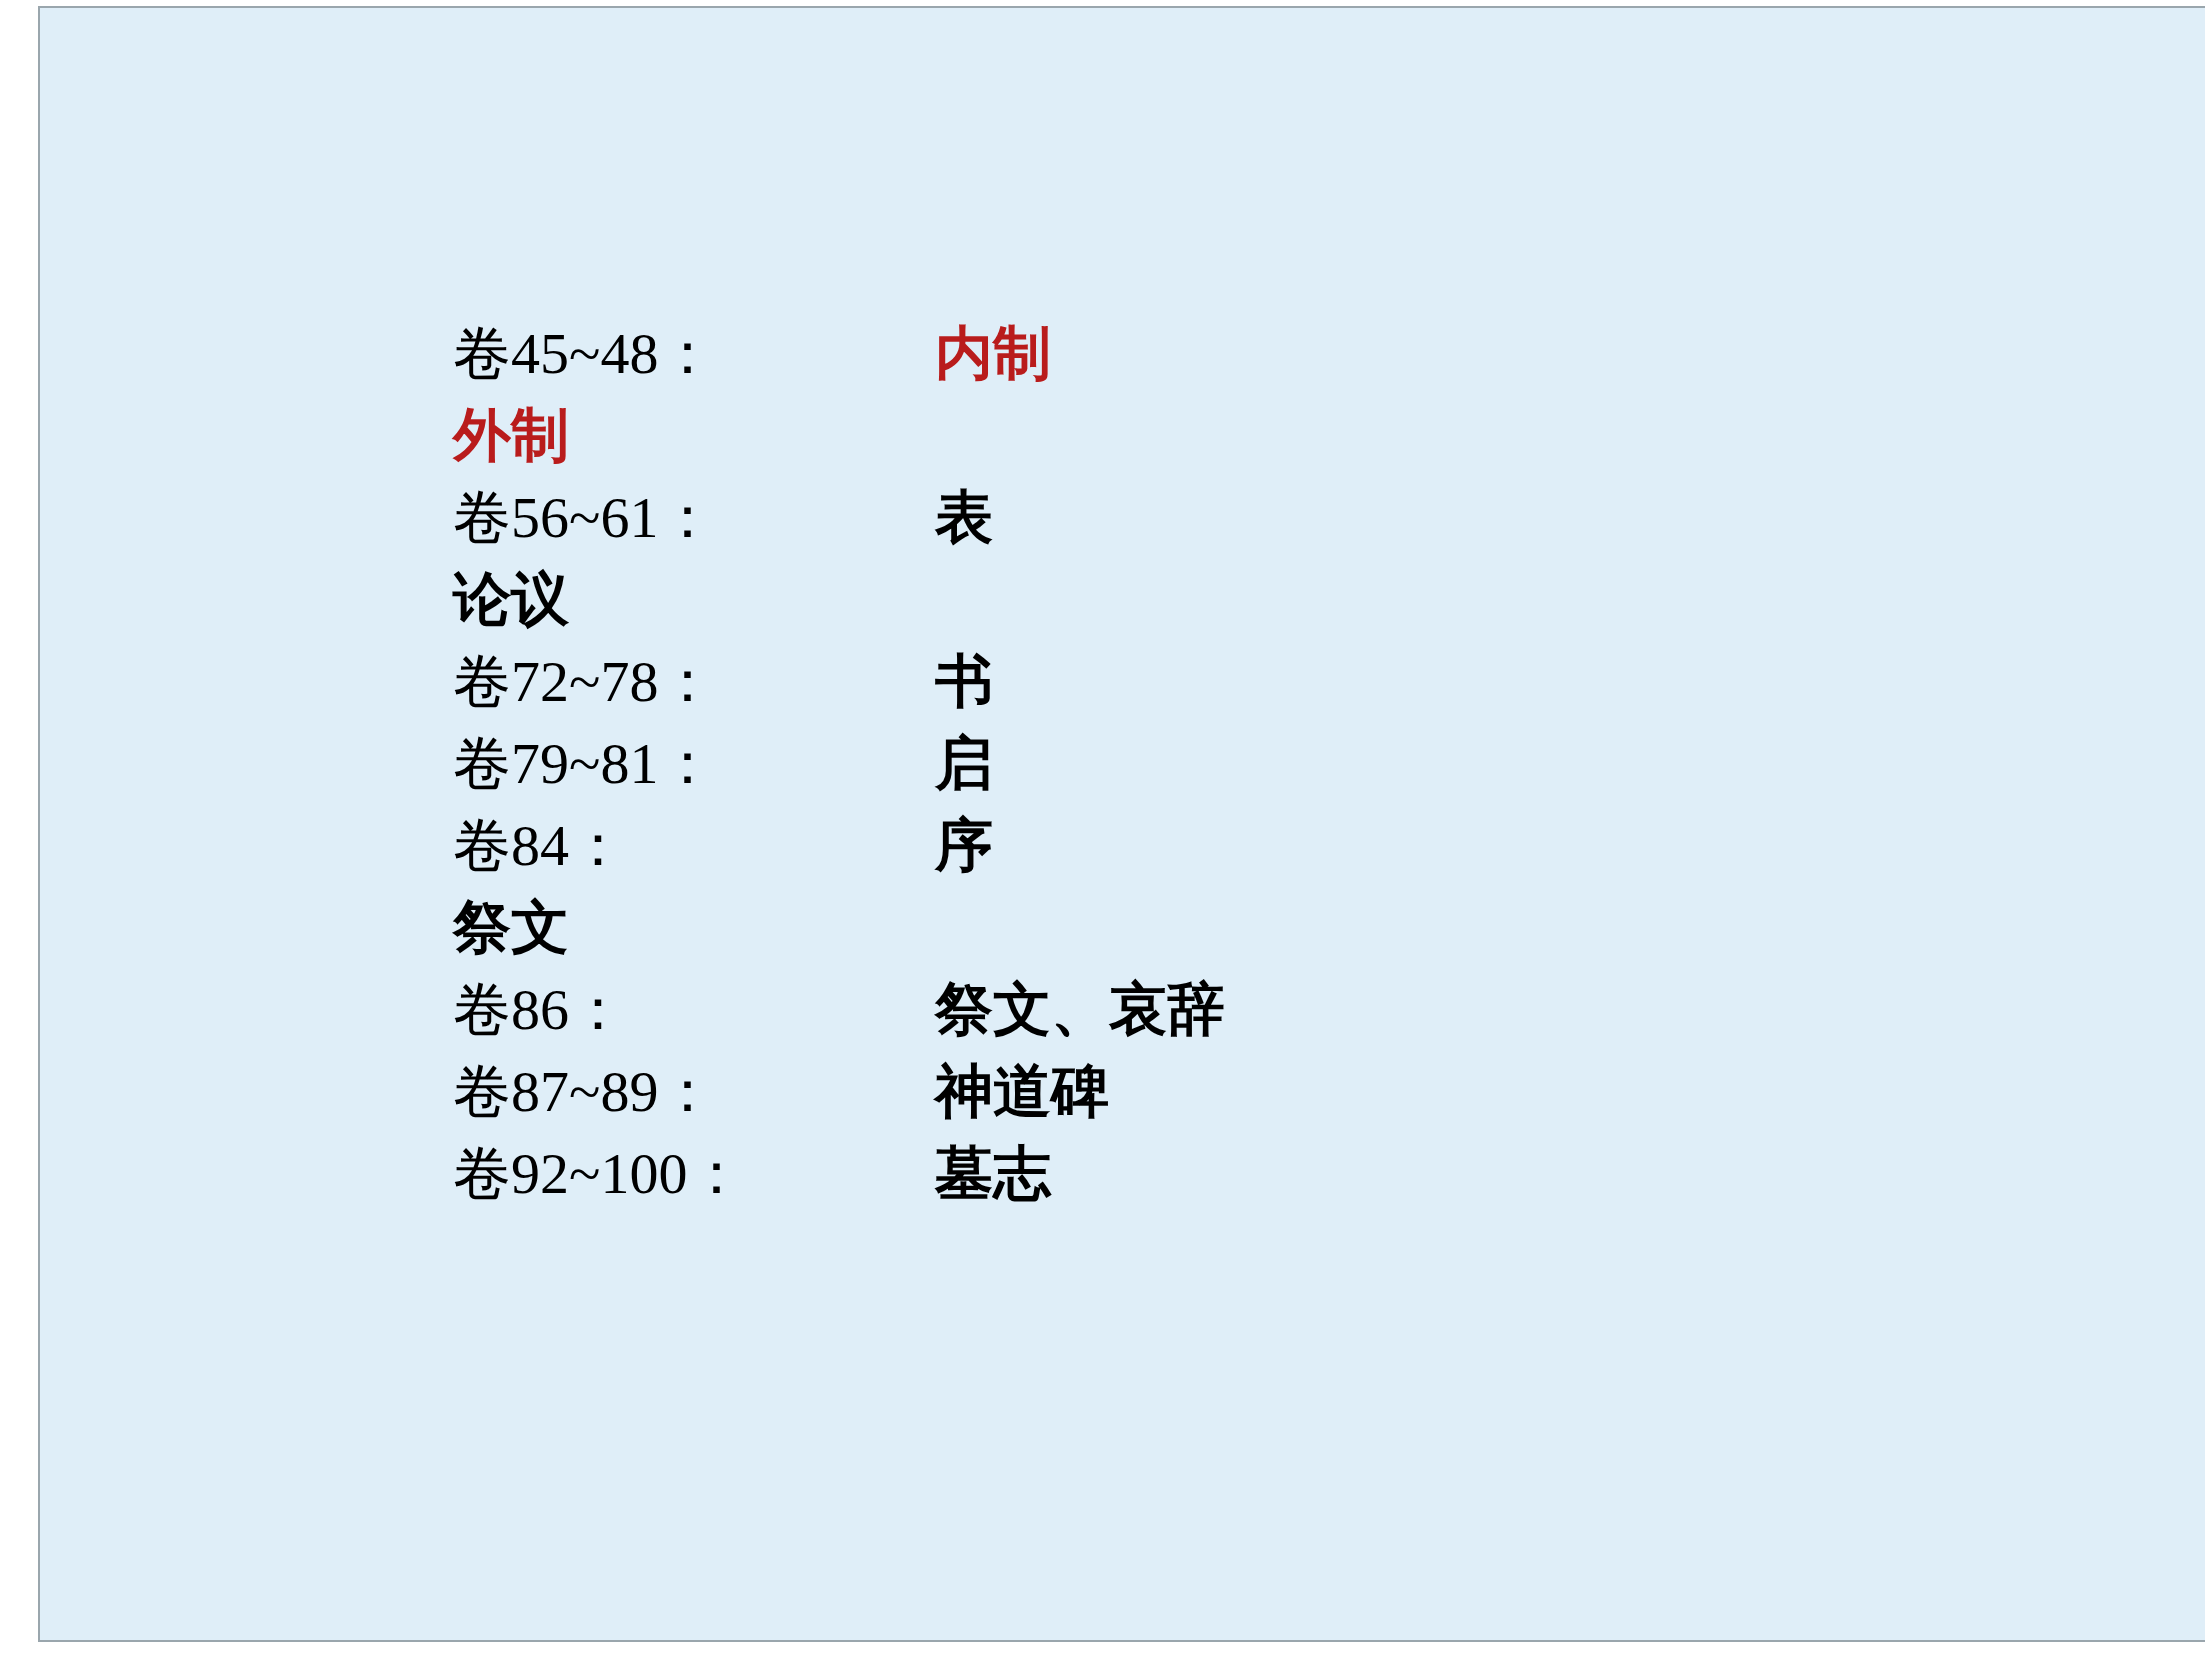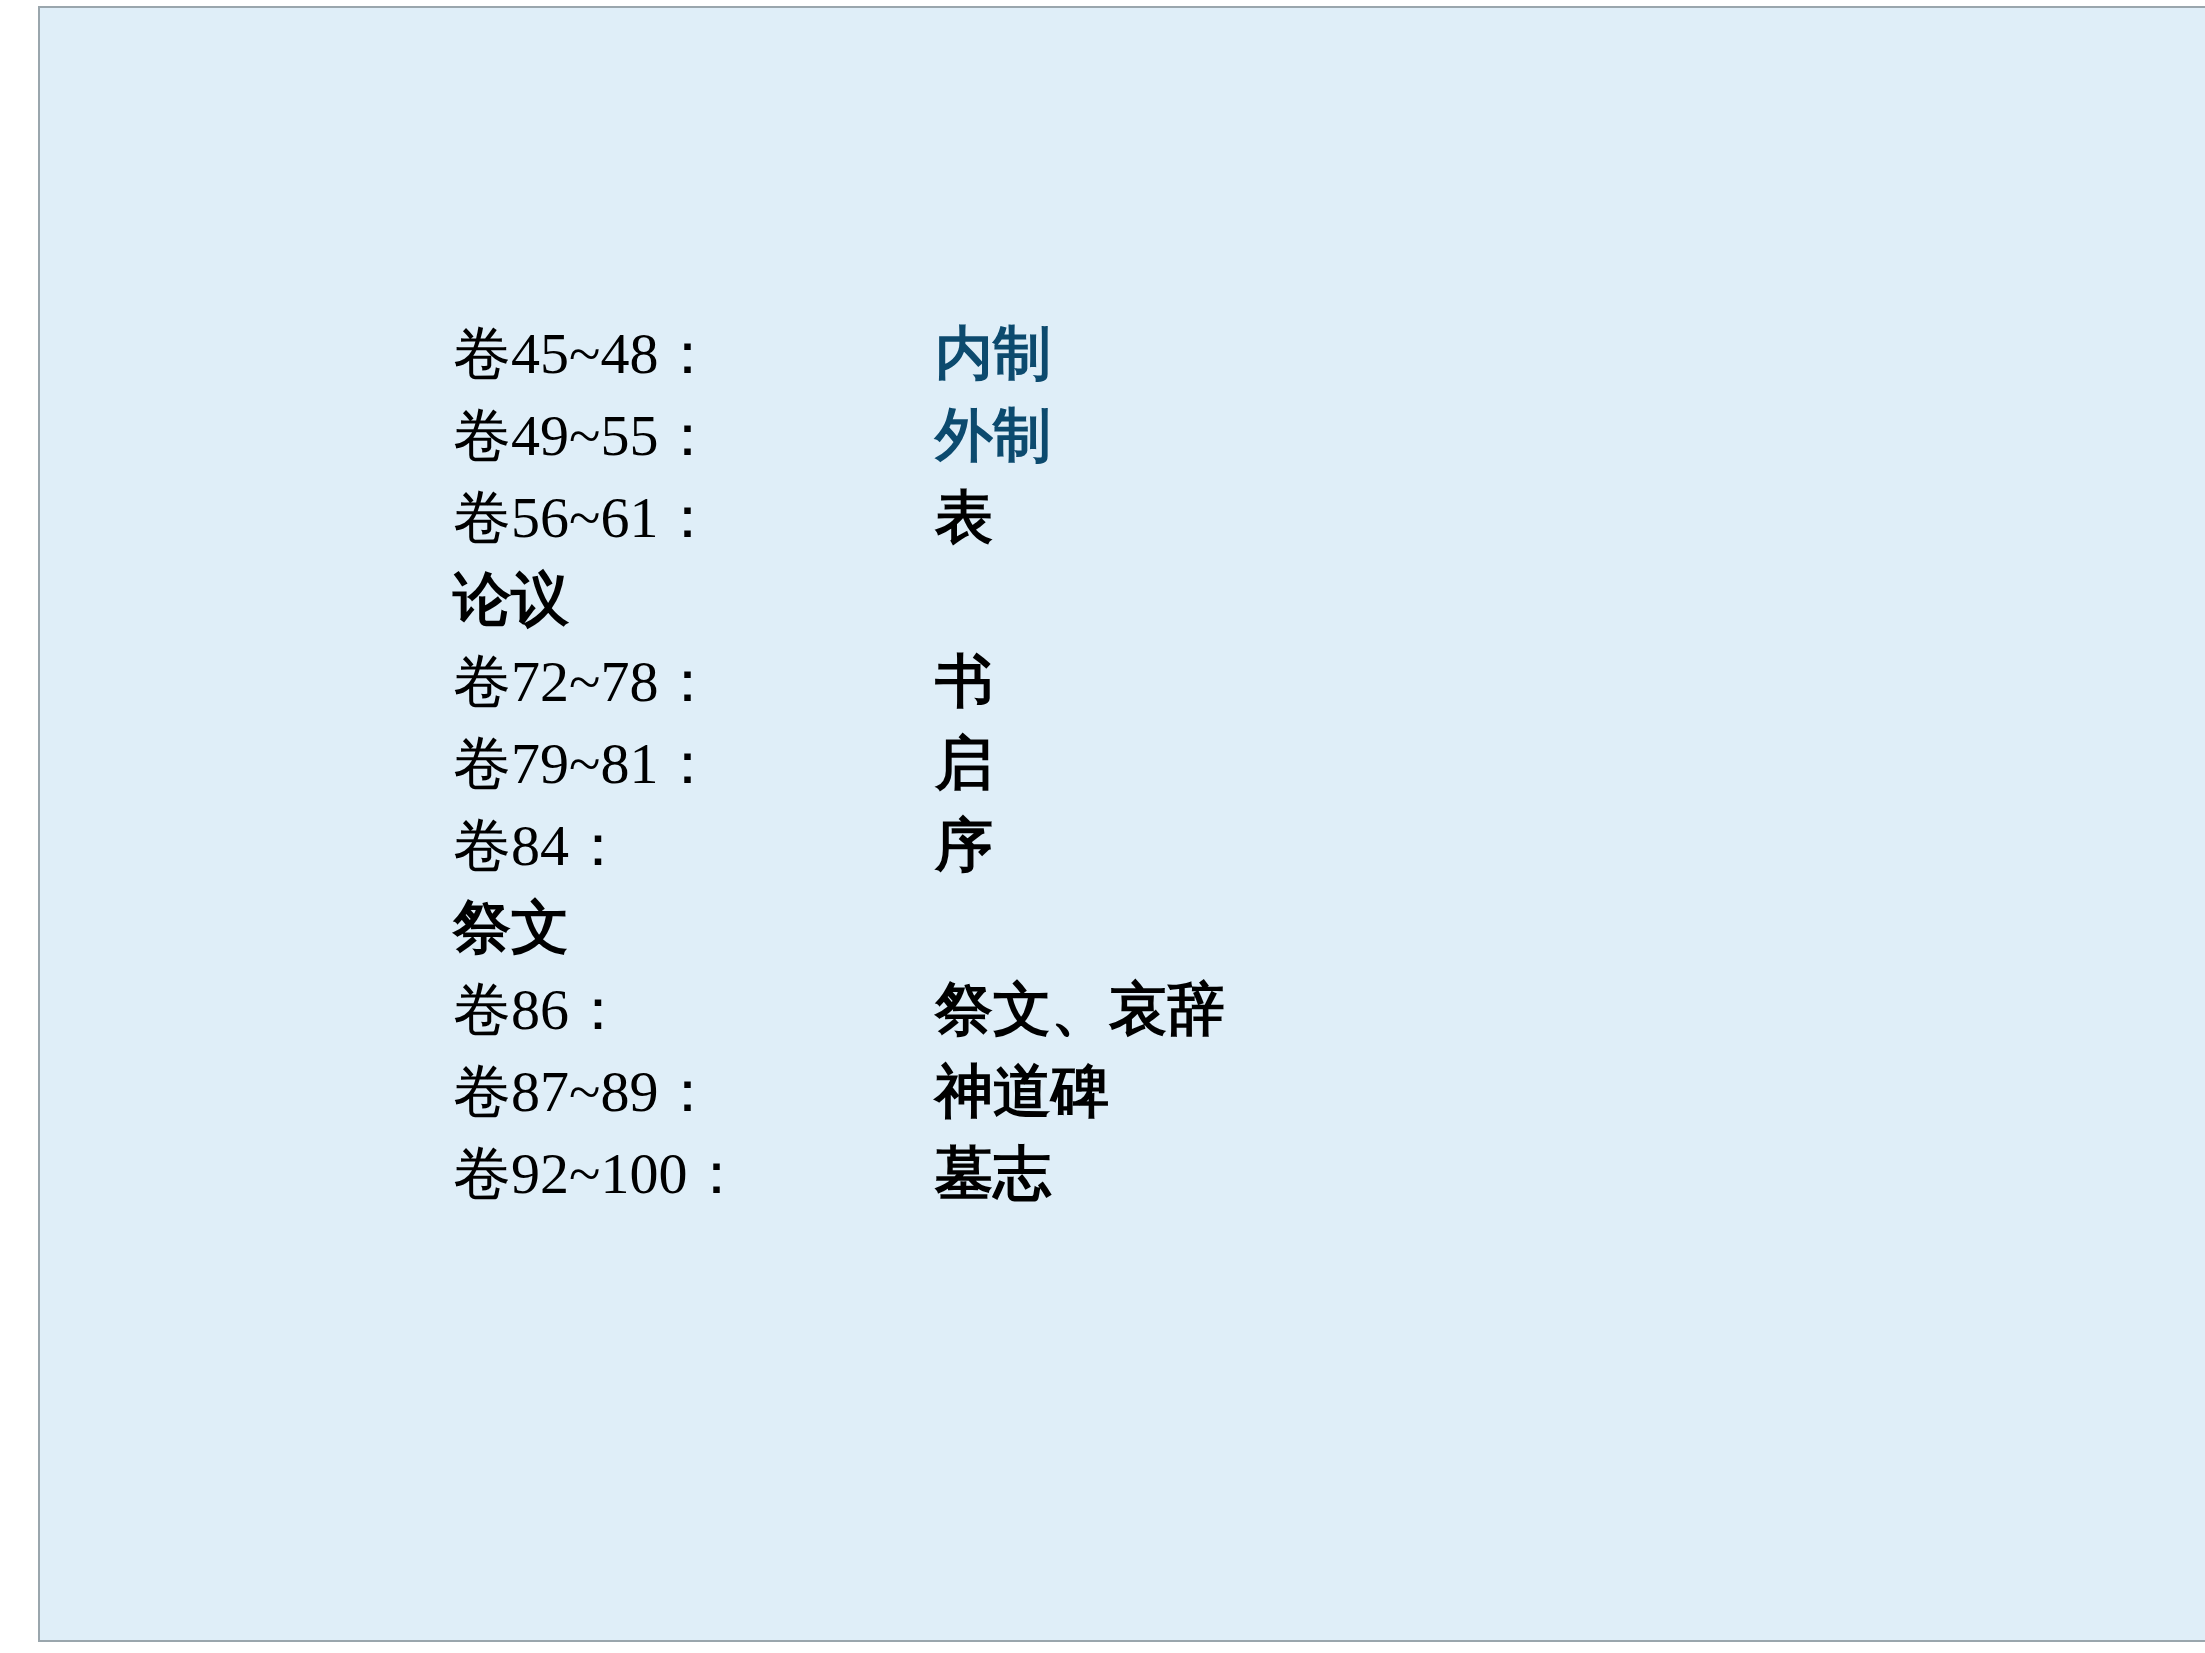--- a/index.html
+++ b/index.html
@@ -46,36 +46,35 @@
   }
   .genre {
     font-size: 58px;
     line-height: 82px;
     font-weight: bold;
     color: #000000;
     white-space: nowrap;
     font-family: "Liberation Serif", "DejaVu Serif", serif;
   }
   .genre.red {
-    color: #0c4a6e;
+    color: #b91c1c;
   }
 </style>
 </head>
 <body>
 
 <div class="slide">
   <div class="content-list">
 
     <div class="row">
       <span class="vol">卷45~48：</span>
       <span class="genre red">内制</span>
     </div>
 
     <div class="row">
-      <span class="vol">卷49~55：</span>
       <span class="genre red">外制</span>
     </div>
 
     <div class="row">
       <span class="vol">卷56~61：</span>
       <span class="genre">表</span>
     </div>
 
     <div class="row">
       <span class="genre">论议</span>

